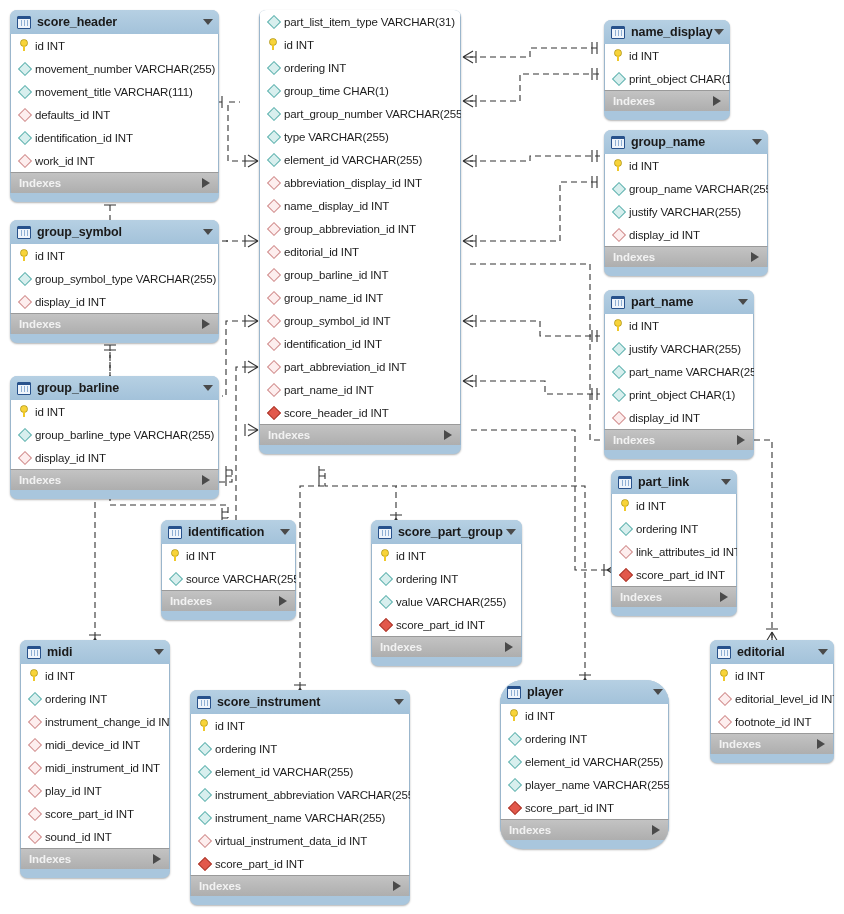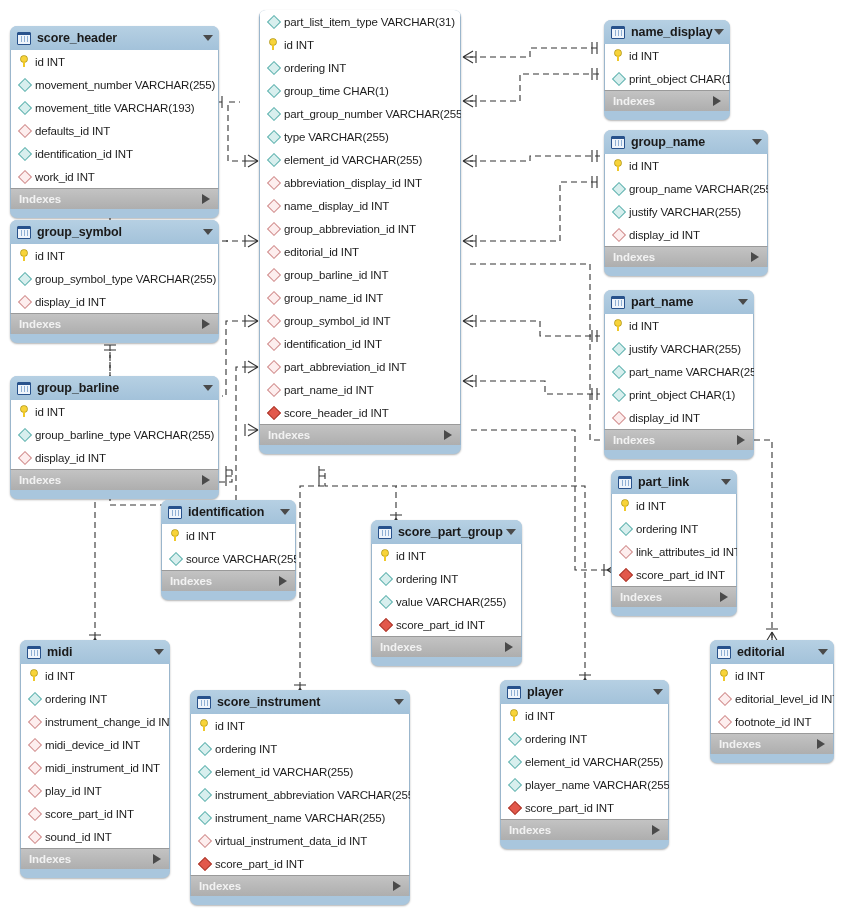--- a/index.html
+++ b/index.html
@@ -229,38 +229,38 @@
       <path d="M396,518 L390,528 M396,518 L396,528 M396,518 L402,528 M390,515 L402,515"></path>
       <path d="M607,570 L617,564 M607,570 L617,570 M607,570 L617,576 M604,564 L604,576"></path>
       <path d="M772,632 L766,642 M772,632 L772,642 M772,632 L778,642 M766,629 L778,629"></path>
 
       <path d="M228,512 L222,512 M228,518 L222,518 M222,508 L222,528"></path>
       <path d="M325,470 L319,470 M325,476 L319,476 M319,466 L319,486"></path>
       <path d="M232,470 L226,470 M232,476 L226,476 M226,466 L226,486"></path>
     </g>
   </svg>
 
-<div class="table-box" style="left: 10px; top: 26px; width: 209px;">
+<div class="table-box" style="left: 10px; top: 10px; width: 209px;">
       <div class="tbl-header">
         <span class="tbl-icon"></span>
         <span class="tbl-title">score_header</span>
         <span class="tbl-caret"></span>
       </div>
       <div class="tbl-fields">
         <div class="field-row">
       <span class="f-ico pk"></span>
       <span class="f-name">id INT</span>
     </div>
         <div class="field-row">
       <span class="f-ico col"></span>
       <span class="f-name">movement_number VARCHAR(255)</span>
     </div>
         <div class="field-row">
       <span class="f-ico col"></span>
-      <span class="f-name">movement_title VARCHAR(193)</span>
+      <span class="f-name">movement_title VARCHAR(111)</span>
     </div>
         <div class="field-row">
       <span class="f-ico fk"></span>
       <span class="f-name">defaults_id INT</span>
     </div>
         <div class="field-row">
       <span class="f-ico col"></span>
       <span class="f-name">identification_id INT</span>
     </div>
         <div class="field-row">
@@ -508,21 +508,21 @@
         <div class="field-row">
       <span class="f-ico fknn"></span>
       <span class="f-name">score_part_id INT</span>
     </div>
       </div>
       <div class="tbl-indexes">
         <span class="idx-label">Indexes</span>
         <span class="idx-caret"></span>
       </div>
     </div>
-    <div class="table-box" style="left: 161px; top: 500px; width: 135px;">
+    <div class="table-box" style="left: 161px; top: 520px; width: 135px;">
       <div class="tbl-header">
         <span class="tbl-icon"></span>
         <span class="tbl-title">identification</span>
         <span class="tbl-caret"></span>
       </div>
       <div class="tbl-fields">
         <div class="field-row">
       <span class="f-ico pk"></span>
       <span class="f-name">id INT</span>
     </div>
@@ -644,21 +644,21 @@
         <div class="field-row">
       <span class="f-ico fknn"></span>
       <span class="f-name">score_part_id INT</span>
     </div>
       </div>
       <div class="tbl-indexes">
         <span class="idx-label">Indexes</span>
         <span class="idx-caret"></span>
       </div>
     </div>
-    <div class="table-box" style="left: 500px; top: 680px; width: 169px;">
+    <div class="table-box" style="left: 500px; top: 680px; width: 169px; border-radius: 23px;">
       <div class="tbl-header">
         <span class="tbl-icon"></span>
         <span class="tbl-title">player</span>
         <span class="tbl-caret"></span>
       </div>
       <div class="tbl-fields">
         <div class="field-row">
       <span class="f-ico pk"></span>
       <span class="f-name">id INT</span>
     </div>

